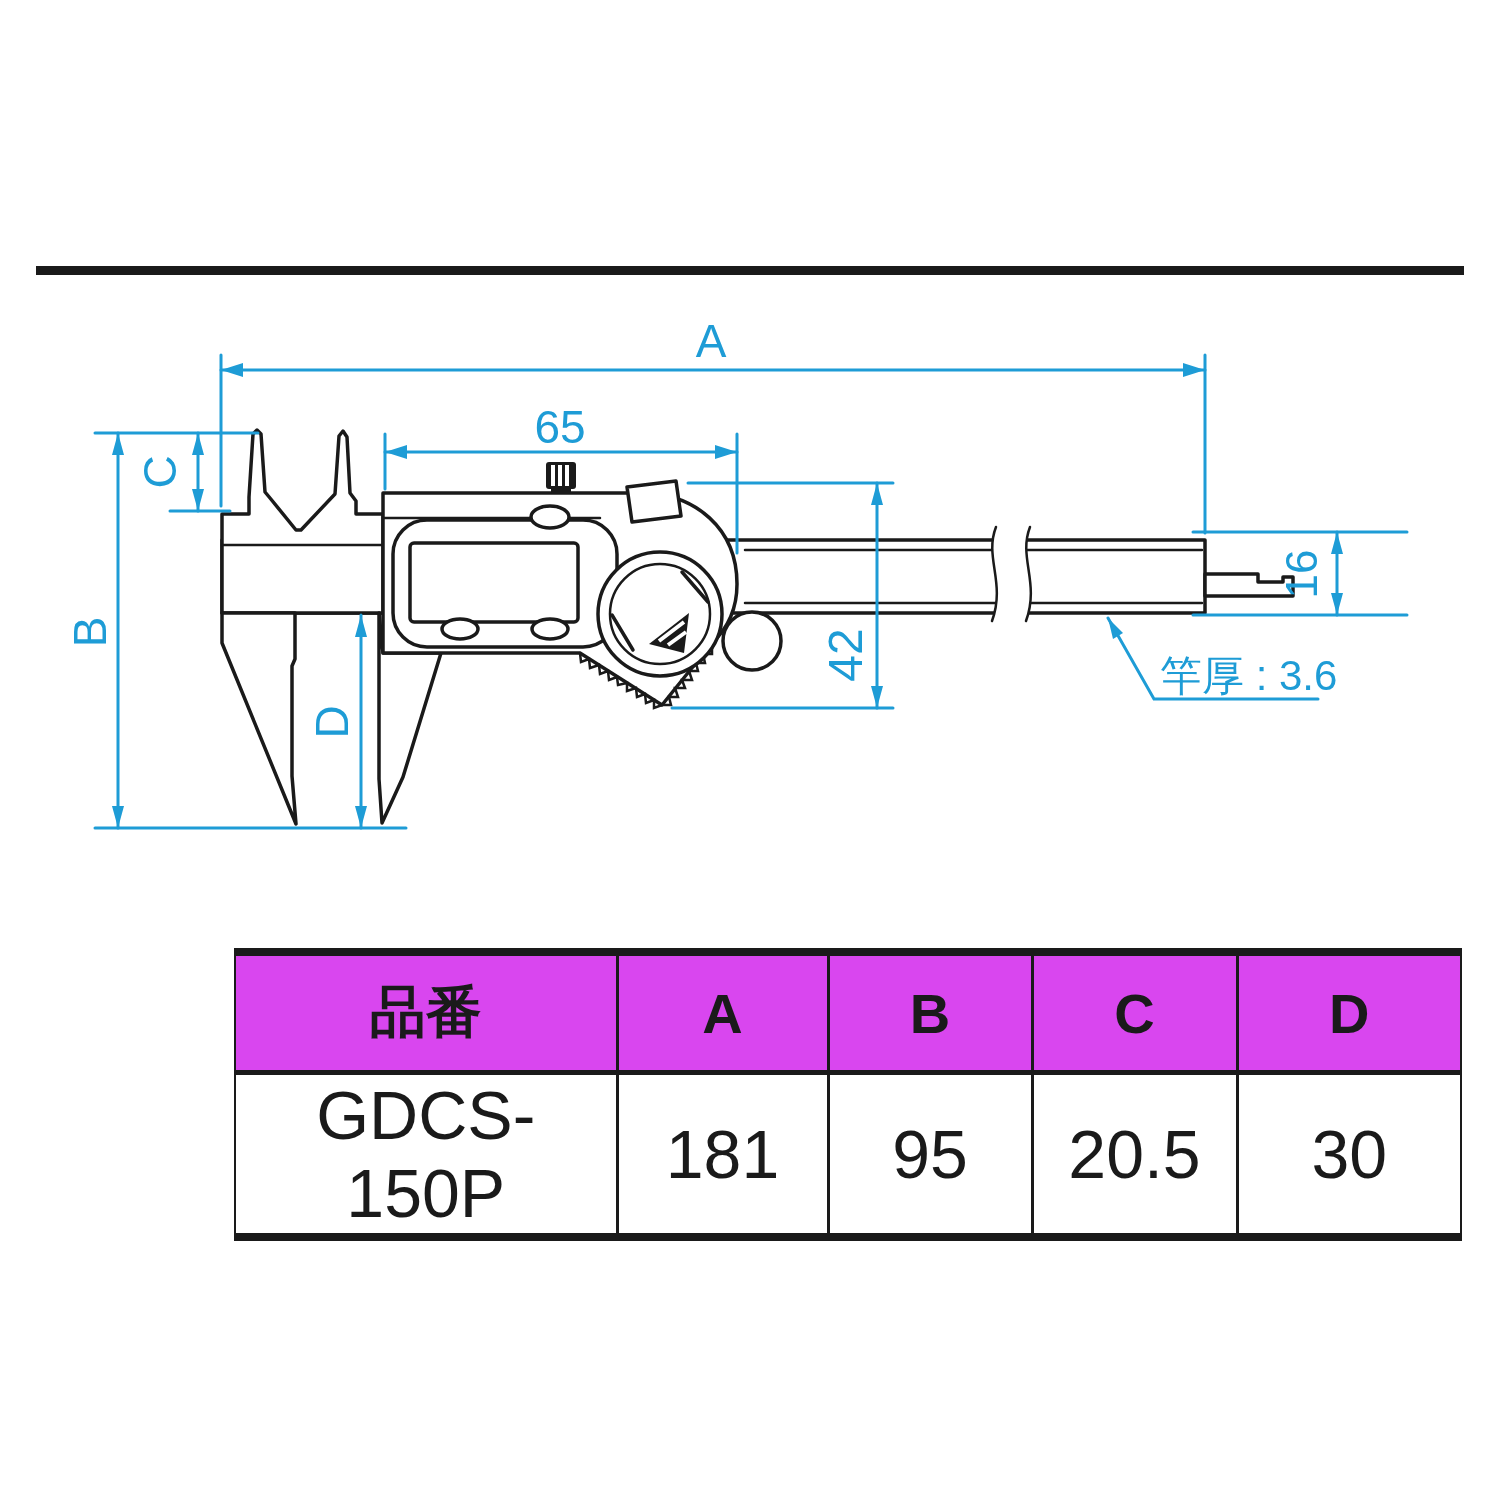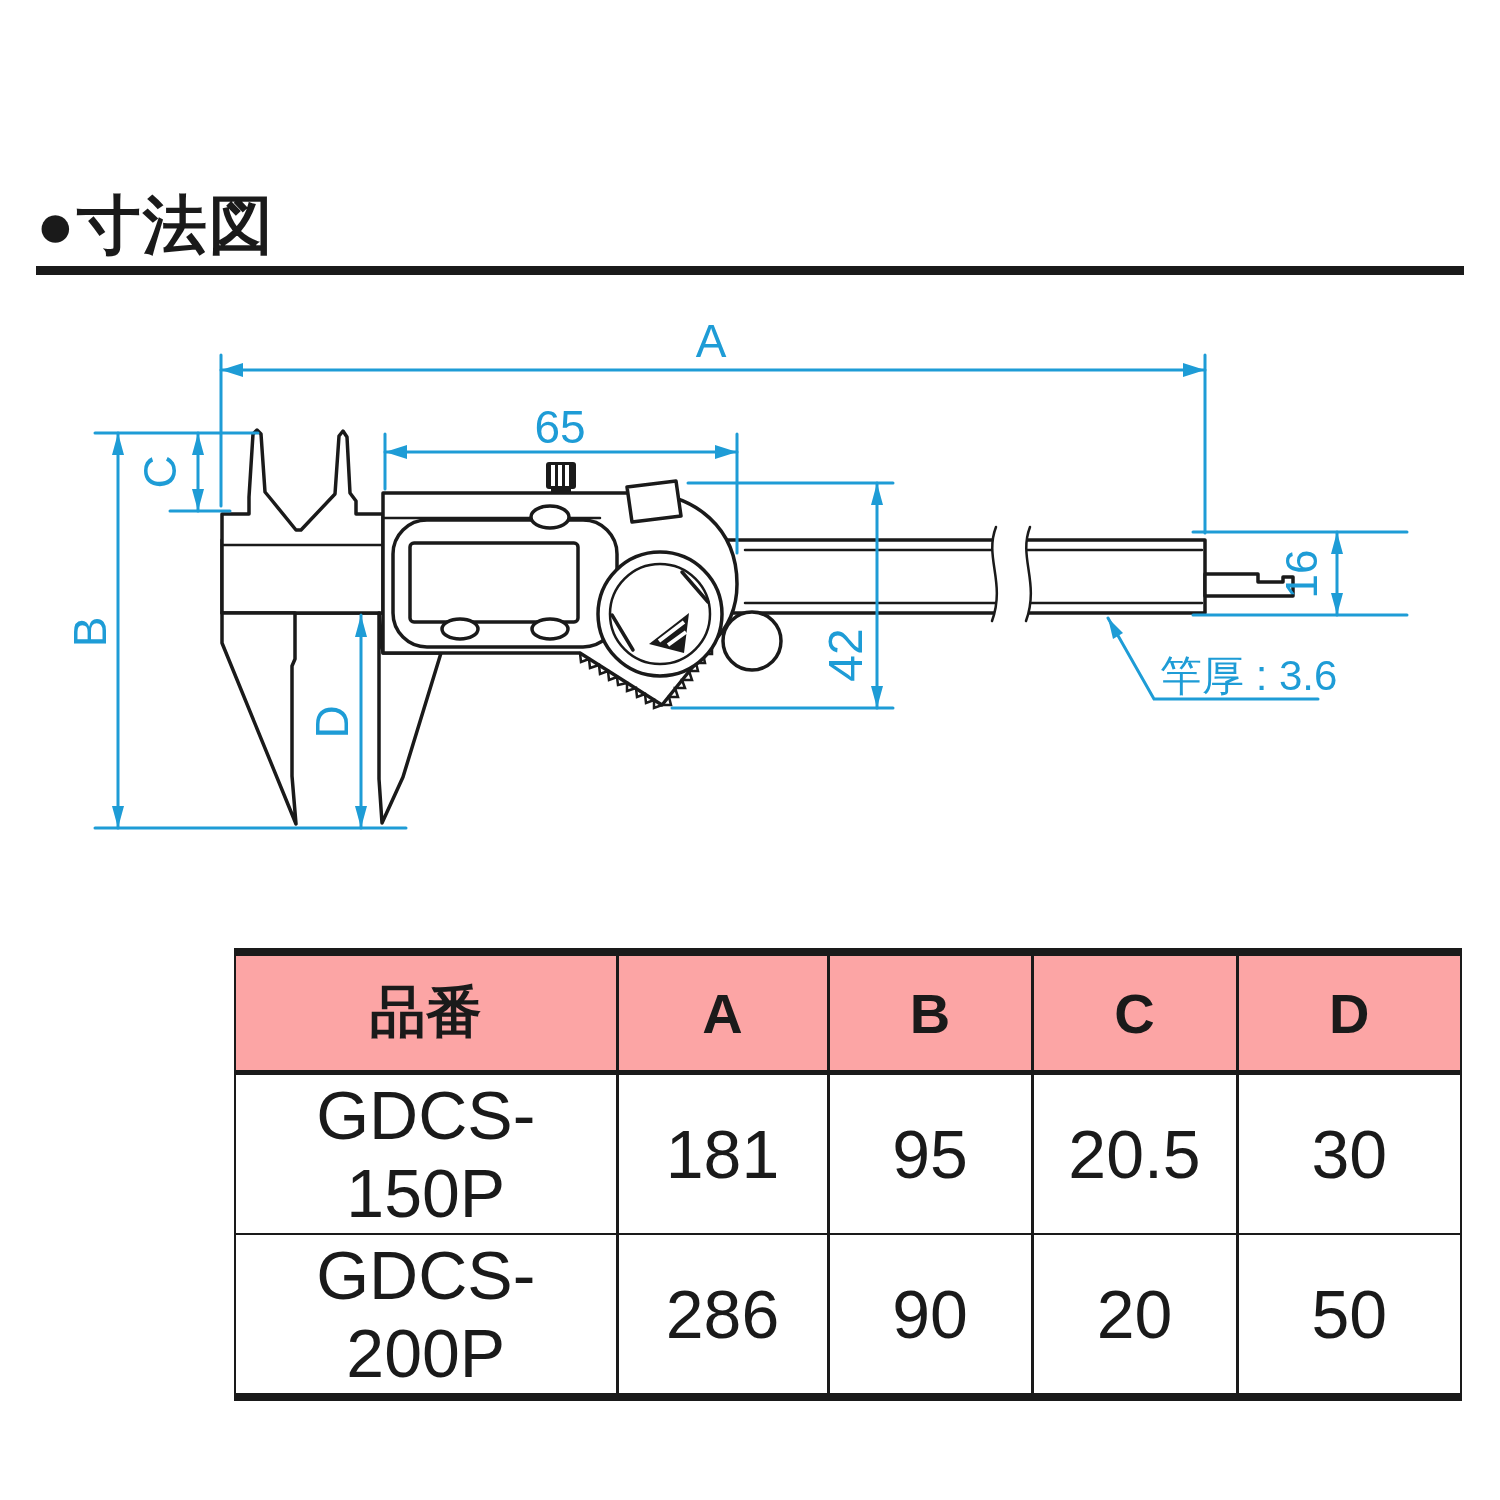--- a/index.html
+++ b/index.html
@@ -24,31 +24,30 @@
   text.dimt{fill:#1E9CD6;font-family:"Liberation Sans","DejaVu Sans",sans-serif;font-size:46px;}
   text.dimt.v{text-anchor:middle;dominant-baseline:central;}
 
   
   .spec-table{position:absolute;left:234px;top:948px;width:1226px;border-collapse:collapse;
               table-layout:fixed;text-align:center;
               border-top:8px solid #1a1a1a;border-bottom:8px solid #1a1a1a;}
   .spec-table th,.spec-table td{border-left:3px solid #1a1a1a;border-right:3px solid #1a1a1a;}
   .spec-table th:first-child,.spec-table td:first-child{border-left:2px solid #1a1a1a;}
   .spec-table th:last-child,.spec-table td:last-child{border-right:2px solid #1a1a1a;}
-  .spec-table thead th{height:112px;background:#fca5a5;font-size:56px;font-weight:700;
+  .spec-table thead th{height:112px;background:#d946ef;font-size:56px;font-weight:700;
                        border-bottom:5px solid #1a1a1a;}
   .spec-table tbody td{height:108px;font-size:68px;font-weight:400;border-top:2.5px solid #1a1a1a;}
   .spec-table tbody tr:first-child td{border-top:none;}
 </style>
 </head>
 <body>
 
 <div class="page">
 
-  <div class="title">●寸法図</div>
   <div class="title-rule"></div>
 
   <svg class="diagram" width="1500" height="1500" viewBox="0 0 1500 1500">
 
     <g>
 
       <rect class="kf" x="222" y="540" width="983" height="73"></rect>
       <path class="kt" d="M745,550 H1202"></path>
       <path class="kt" d="M745,603 H1202"></path>
       <path class="kt" d="M224,605 H383"></path>
@@ -171,23 +170,16 @@
       </tr>
     </thead>
     <tbody>
       <tr>
         <td>GDCS-150P</td>
         <td>181</td>
         <td>95</td>
         <td>20.5</td>
         <td>30</td>
       </tr>
-      <tr>
-        <td>GDCS-200P</td>
-        <td>286</td>
-        <td>90</td>
-        <td>20</td>
-        <td>50</td>
-      </tr>
     </tbody>
   </table>
 
 </div>
 
 </body></html>

